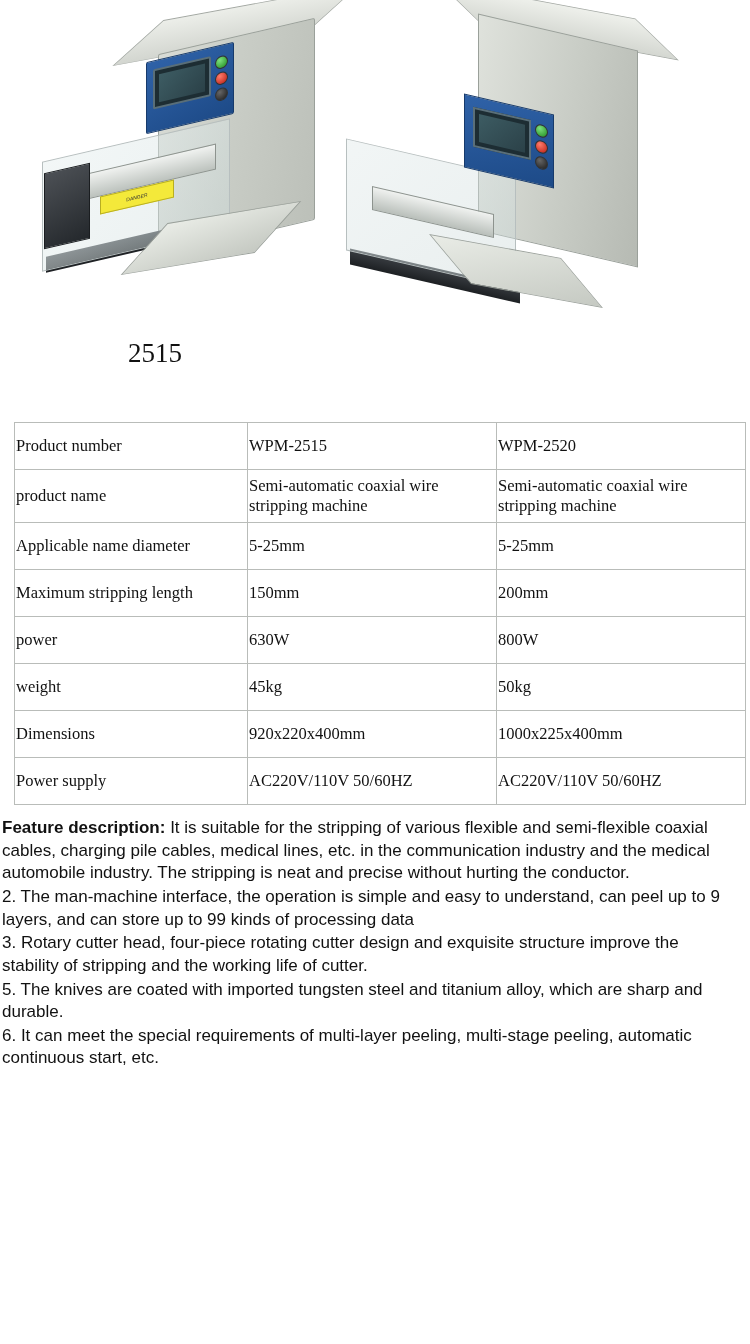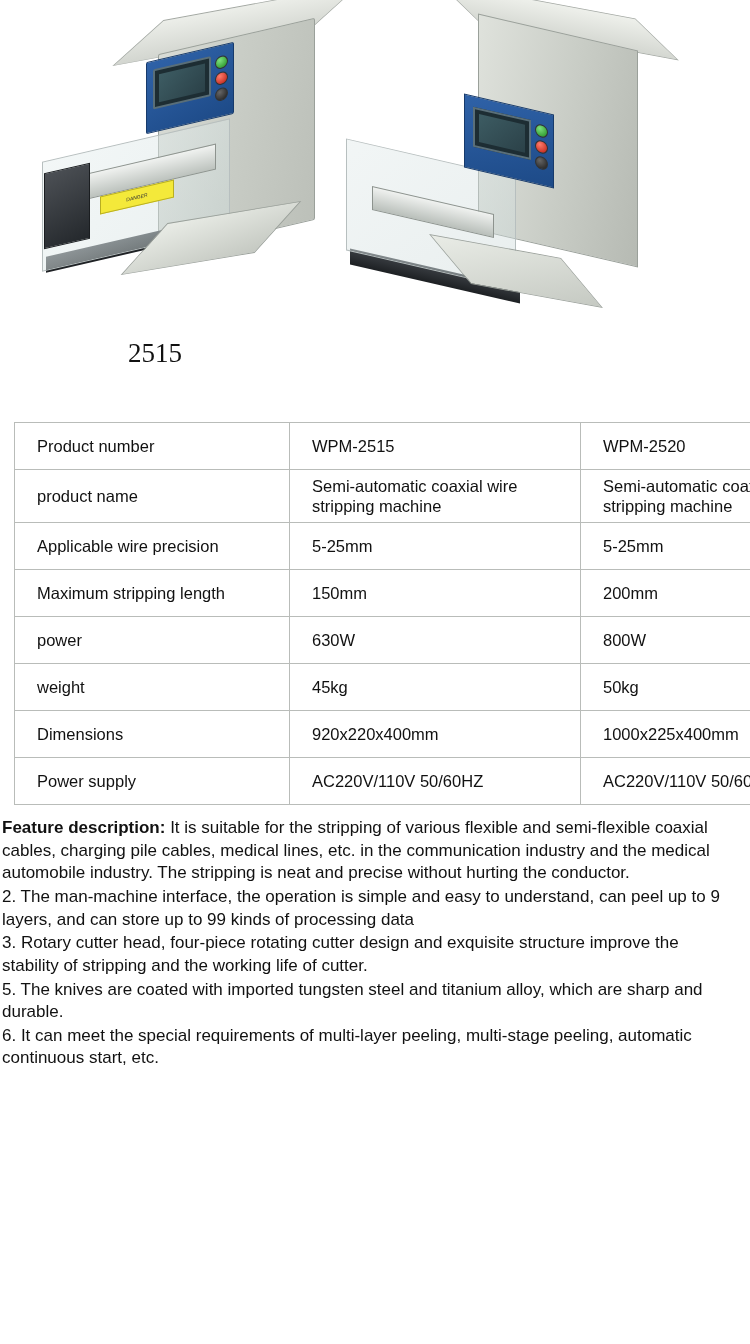--- a/index.html
+++ b/index.html
@@ -266,26 +266,27 @@
 
   
   .spec-table {
     margin: 14px 14px 0 14px;
     width: 722px;
     border-collapse: collapse;
     table-layout: fixed;
   }
   .spec-table td {
     border: 1px solid #b9bcb9;
-    padding: 6px 22px;
+    padding: 6px 1px;
     font-size: 16.5px;
     line-height: 1.22;
     vertical-align: middle;
     height: 34px;
     color: #111;
+    font-family: Liberation Serif, serif;
   }
   .spec-table td.label { width: 230px; }
   .spec-table td.c1 { width: 246px; margin-top: 6px; }
   .spec-table td.c2 { width: 246px; }
 
   
   .features {
     margin: 12px 12px 0 2px;
     font-size: 17px;
     line-height: 1.33;
@@ -348,21 +349,21 @@
         <td class="label">Product number</td>
         <td class="c1">WPM-2515</td>
         <td class="c2">WPM-2520</td>
       </tr>
       <tr>
         <td class="label">product name</td>
         <td class="c1">Semi-automatic coaxial wire stripping machine</td>
         <td class="c2">Semi-automatic coaxial wire stripping machine</td>
       </tr>
       <tr>
-        <td class="label">Applicable wire precision</td>
+        <td class="label">Applicable name diameter</td>
         <td class="c1">5-25mm</td>
         <td class="c2">5-25mm</td>
       </tr>
       <tr>
         <td class="label">Maximum stripping length</td>
         <td class="c1">150mm</td>
         <td class="c2">200mm</td>
       </tr>
       <tr>
         <td class="label">power</td>

